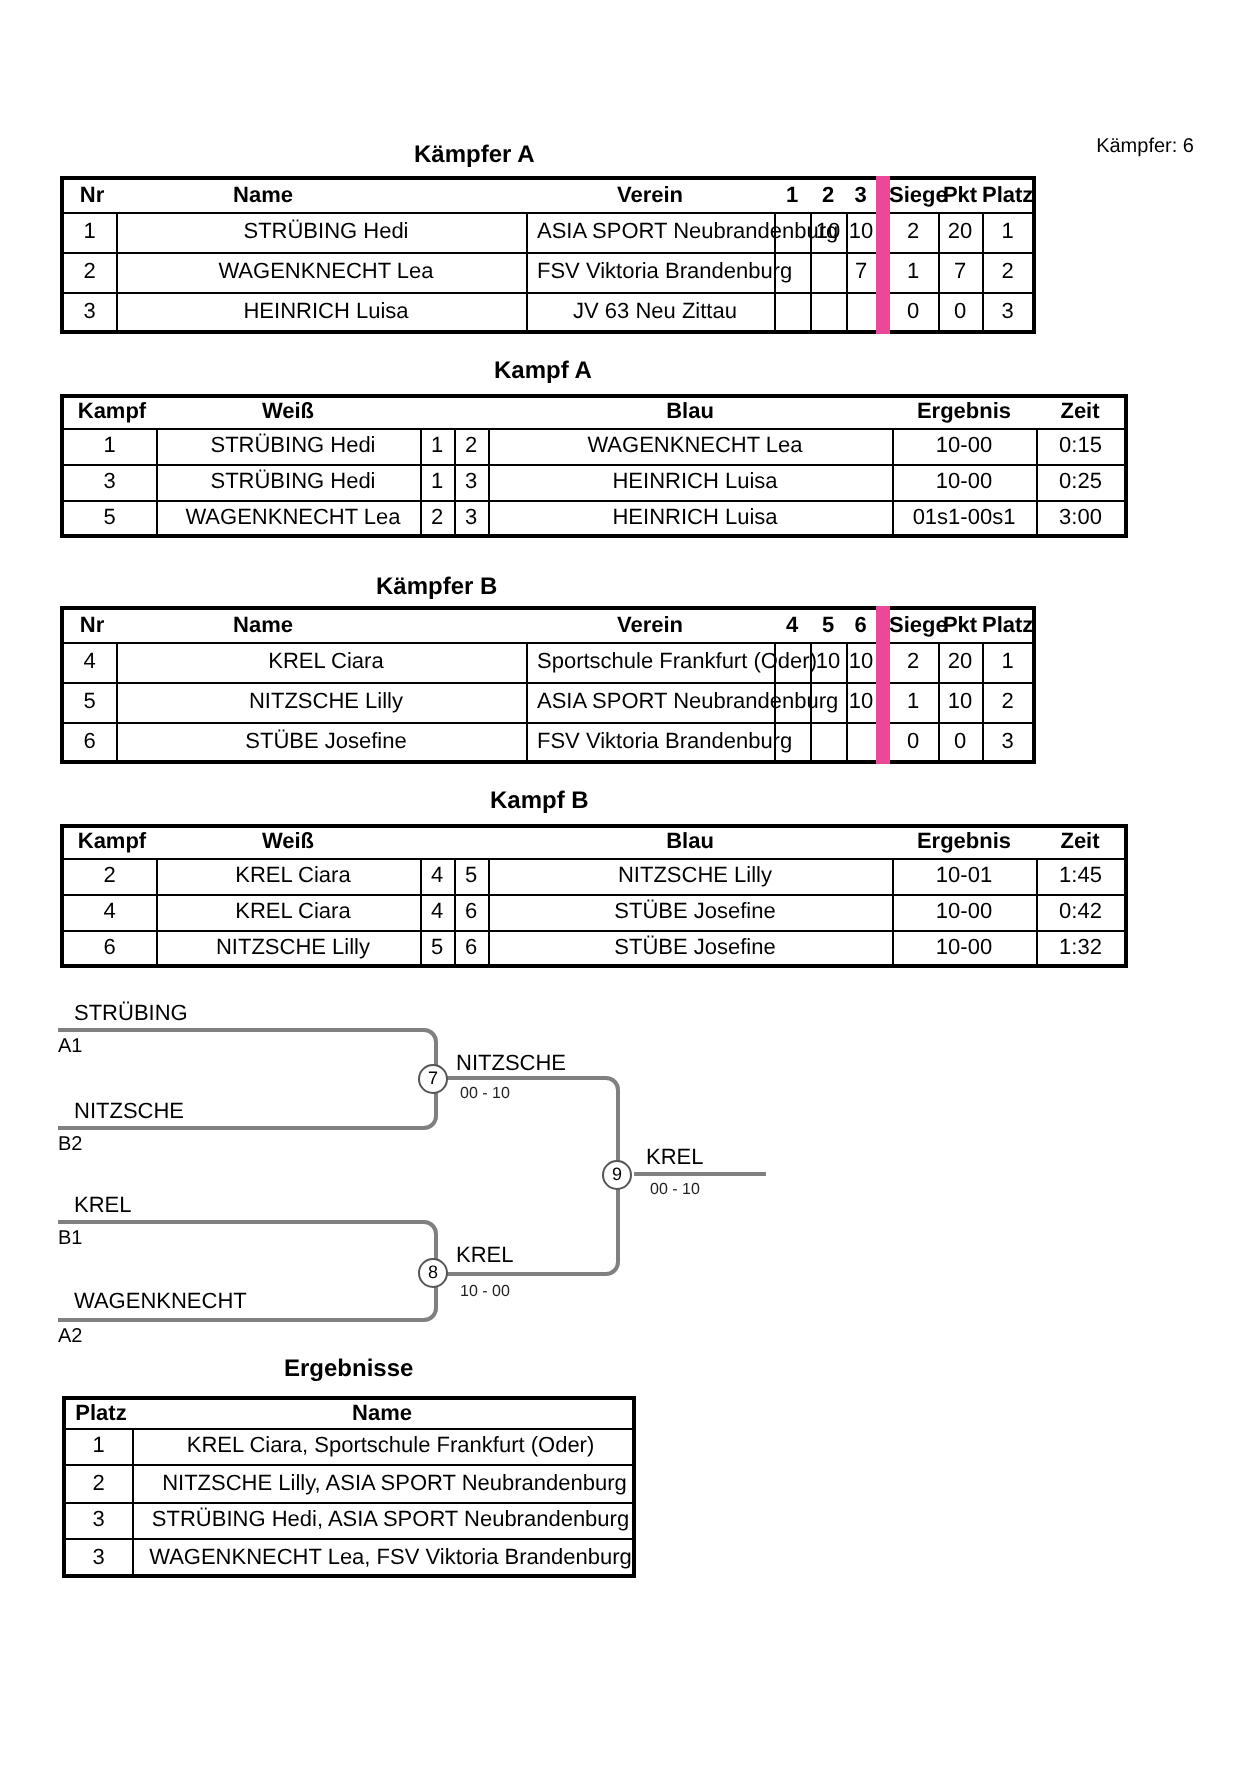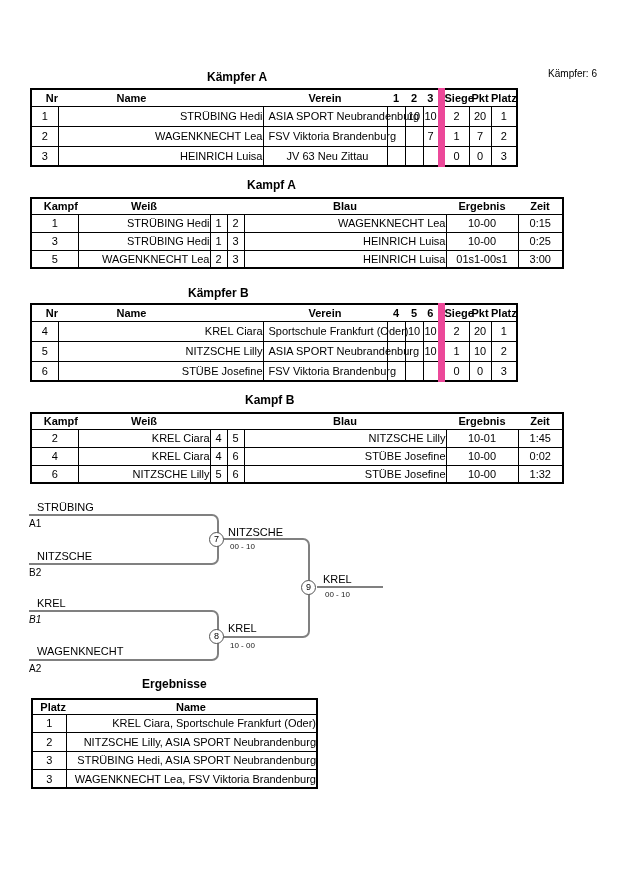--- a/index.html
+++ b/index.html
@@ -10,21 +10,21 @@
          font-size:21px;font-weight:bold;white-space:pre;}
   .count{position:absolute;top:68px;right:33px;font-size:10px;}
   .sec-title{position:absolute;font-size:12px;font-weight:bold;white-space:nowrap;}
 
   table{position:absolute;border-collapse:collapse;table-layout:fixed;background:#fff;
         border:2px solid #000;}
   td{border:1px solid #000;font-size:11px;padding:0;text-align:center;
      white-space:nowrap;overflow:visible;vertical-align:middle;}
   th{border:none;font-size:11px;font-weight:bold;padding:0;text-align:center;
      white-space:nowrap;vertical-align:middle;}
-  th.la,td.la{text-align:right;padding-left:5px;}
+  th.la,td.la{text-align:center;padding-left:5px;}
   th.hname{padding-right:58px;}
   .thick{border-left:7px solid #ec4899;}
   .ovf{position:relative;z-index:2;text-align:center;padding-left:5px;}
   .pool tr.hd{height:17px;} .pool tr.r{height:20px;}
   .fight tr.hd{height:16px;} .fight tr.r{height:18px;}
   .res tr.hd{height:15px;} .res tr.r{height:18.5px;}
 
   
   .b-box{position:absolute;border:2px solid #808080;border-left:none;
          border-radius:0 7px 7px 0;box-sizing:border-box;}
@@ -250,21 +250,21 @@
       <td>10-01</td>
       <td>1:45</td>
     </tr>
     <tr class="r">
       <td>4</td>
       <td class="la">KREL Ciara</td>
       <td>4</td>
       <td>6</td>
       <td class="la">STÜBE Josefine</td>
       <td>10-00</td>
-      <td>0:02</td>
+      <td>0:42</td>
     </tr>
     <tr class="r">
       <td>6</td>
       <td class="la">NITZSCHE Lilly</td>
       <td>5</td>
       <td>6</td>
       <td class="la">STÜBE Josefine</td>
       <td>10-00</td>
       <td>1:32</td>
     </tr>
@@ -272,21 +272,21 @@
     </table>
 
   <div>
     <div class="b-name" style="left:37px;top:501px;">STRÜBING</div>
     <div class="b-seed" style="left:29px;top:518px;">A1</div>
     <div class="b-name" style="left:37px;top:550px;">NITZSCHE</div>
     <div class="b-seed" style="left:29px;top:567px;">B2</div>
     <div class="b-box" style="left:29px;top:514px;width:190px;height:51px;"></div>
 
     <div class="b-name" style="left:37px;top:597px;">KREL</div>
-    <div class="b-seed" style="left:29px;top:614px;font-style:italic;">B1</div>
+    <div class="b-seed" style="left:29px;top:614px;">B1</div>
     <div class="b-name" style="left:37px;top:645px;">WAGENKNECHT</div>
     <div class="b-seed" style="left:29px;top:663px;">A2</div>
     <div class="b-box" style="left:29px;top:610px;width:190px;height:51px;"></div>
 
     <div class="b-box" style="left:217px;top:538px;width:93px;height:100px;"></div>
 
     <div class="b-circle" style="left:209px;top:532px;">7</div>
     <div class="b-name" style="left:228px;top:526px;">NITZSCHE</div>
     <div class="b-score" style="left:230px;top:542px;">00 - 10</div>
 

